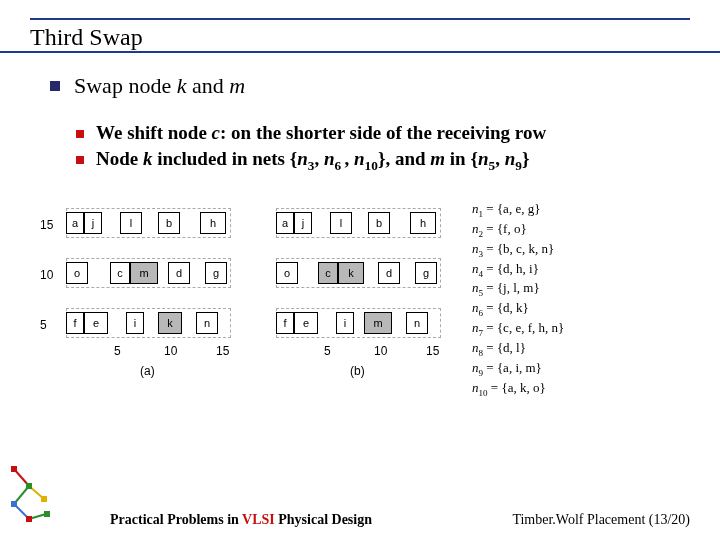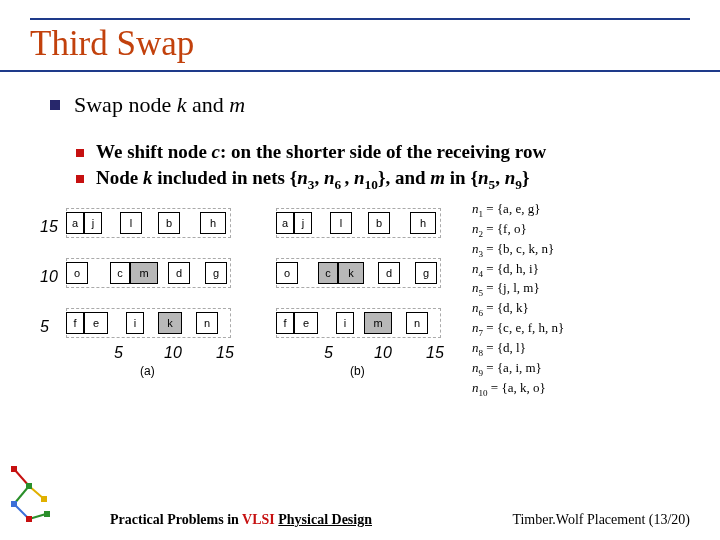--- a/index.html
+++ b/index.html
@@ -1,41 +1,41 @@
 <!DOCTYPE html>
 <html><head>
 <meta charset="utf-8">
 <style>
   * { margin: 0; padding: 0; box-sizing: border-box; }
   body { width: 720px; height: 540px; background: #fff; font-family: "Times New Roman", serif; position: relative; overflow: hidden; }
   .title-bar { border-top: 2px solid #1e3a8a; margin: 18px 30px 0 30px; padding-top: 4px; }
-  .title { font-size: 35px; color: #c2410c; padding-bottom: 6px; }
+  .title { font-size: 24px; color: #000000; }
   .title-underline { border-bottom: 2px solid #1e3a8a; margin-left: -30px; margin-right: -30px; }
   .content { margin: 20px 40px 0 50px; }
   .bullet-row { display: flex; align-items: flex-start; margin-bottom: 23px; }
   .bullet-square { width: 10px; height: 10px; background: #27276b; margin-top: 8px; margin-right: 14px; flex-shrink: 0; }
   .main-bullet-text { font-size: 22px; color: #000; }
   .sub-bullets { margin-left: 26px; margin-top: 6px; }
   .sub-bullet-row { display: flex; align-items: flex-start; margin-bottom: 4px; }
   .sub-bullet-square { width: 8px; height: 8px; background: #c61010; margin-top: 8px; margin-right: 12px; flex-shrink: 0; }
   .sub-text { font-size: 19px; color: #000; font-weight: bold; }
   .ital { font-style: italic; }
   sub { font-size: 0.7em; vertical-align: sub; }
 
   .diagrams { position: absolute; left: 40px; top: 200px; width: 640px; height: 230px; font-family: Arial, sans-serif; font-size: 11px; color: #000; }
-  .axis-label { position: absolute; font-size: 16px; font-style: italic; }
+  .axis-label { position: absolute; font-size: 12px; }
   .grid-cell { position: absolute; border: 1px dashed #aaa; }
   .node-box { position: absolute; border: 1px solid #000; background: #fff; display: flex; align-items: center; justify-content: center; font-size: 11px; }
   .node-gray { background: #b8b8b8; }
   .caption { position: absolute; font-size: 12px; }
 
   .footer { position: absolute; bottom: 12px; left: 0; right: 0; display: flex; justify-content: space-between; padding: 0 30px 0 110px; font-size: 14px; }
   .footer-left b { font-weight: bold; }
   .vlsi { color: #c61010; font-weight: bold; }
-  .phys { text-decoration: underline; font-weight: bold; }
+  .phys { font-weight: bold; }
 
   .deco { position: absolute; left: 4px; bottom: 6px; }
   .deco line { stroke-width: 2; }
 </style>
 </head>
 <body>
 
 <div class="title-bar">
   <div class="title">Third Swap</div>
   <div class="title-underline"></div>

